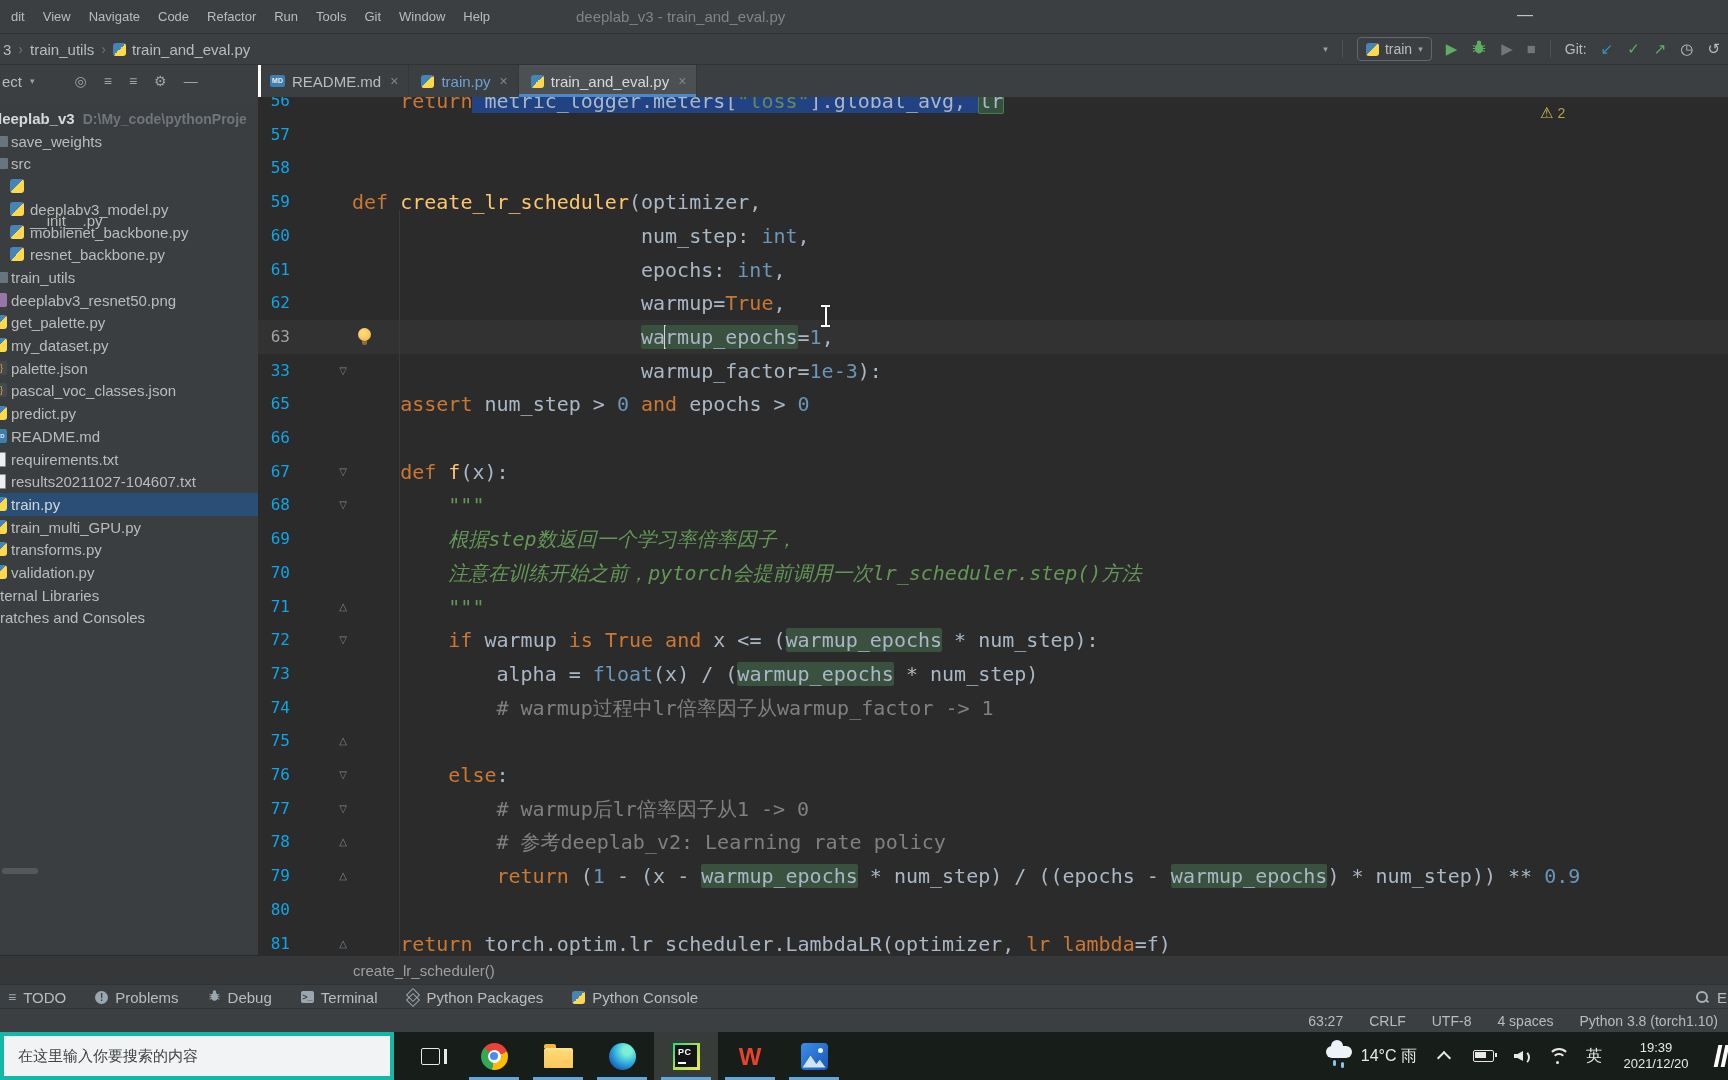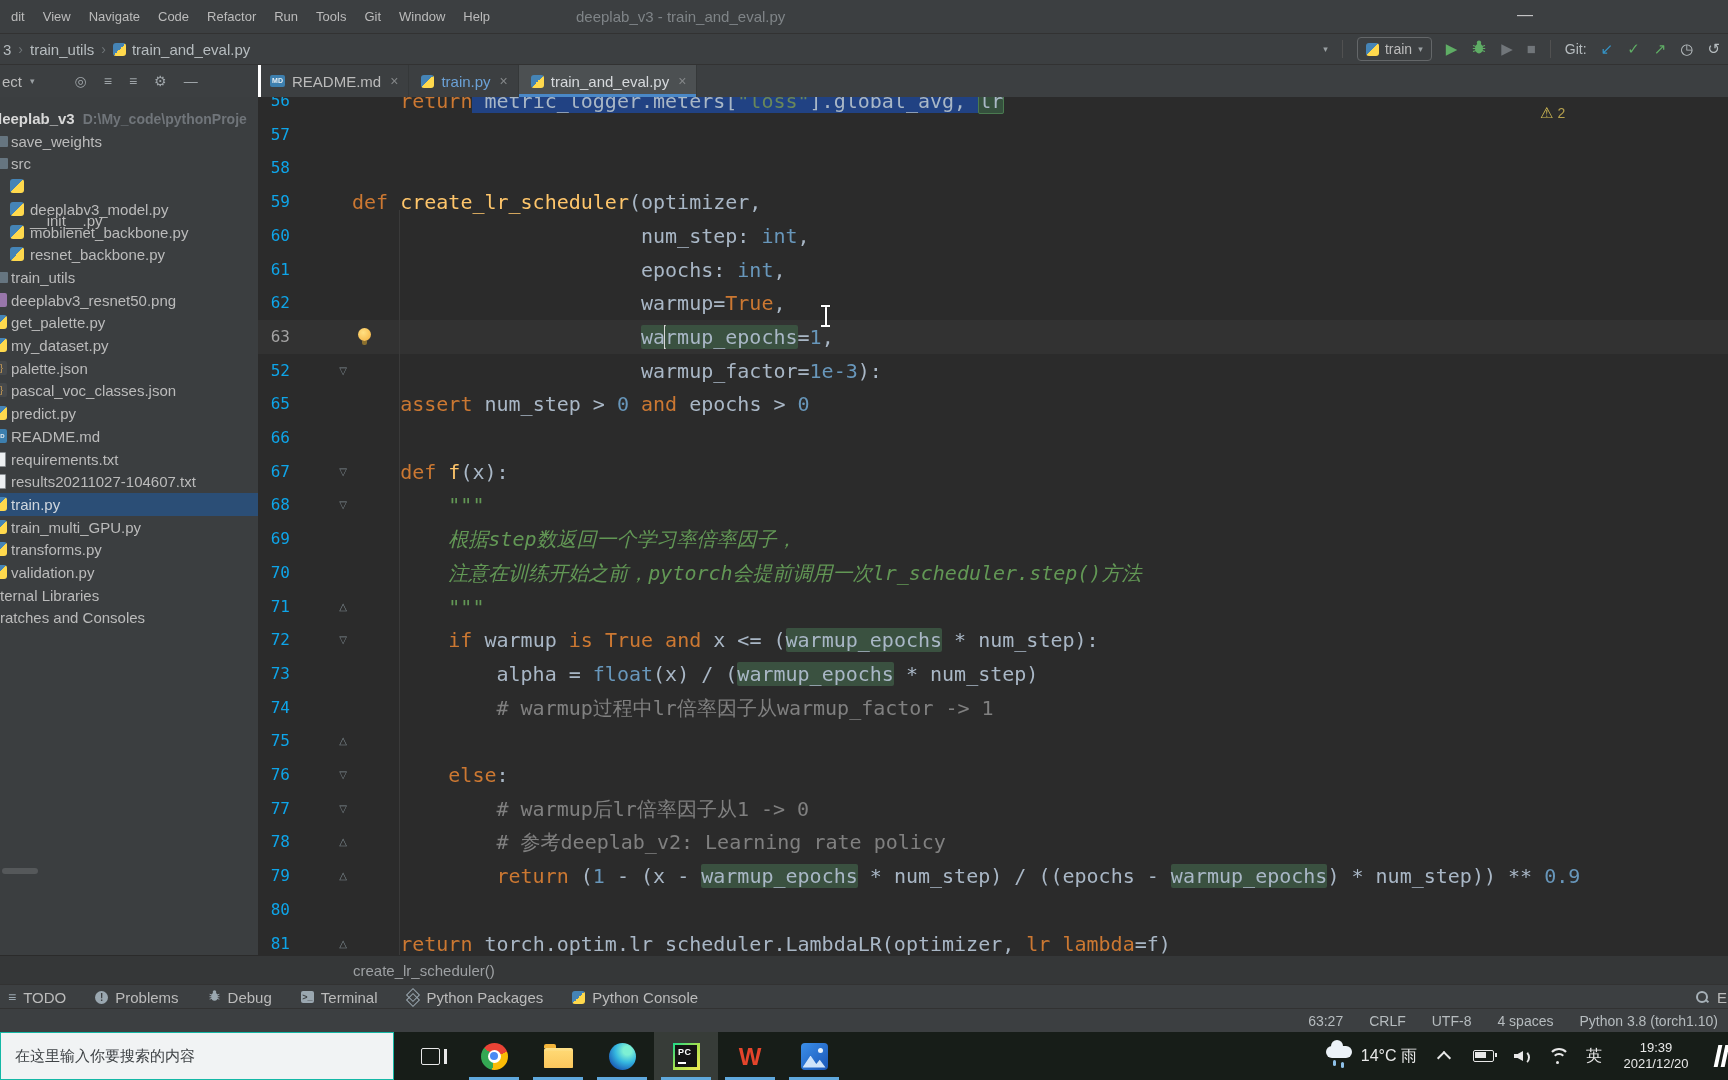--- a/index.html
+++ b/index.html
@@ -107,21 +107,21 @@
   .mag{position:relative;width:14px;height:14px;}
   .mag::before{content:"";position:absolute;left:1px;top:1px;width:8px;height:8px;border:2px solid #a7b1b8;border-radius:50%;}
   .mag::after{content:"";position:absolute;left:10px;top:10px;width:4px;height:2px;background:#a7b1b8;transform:rotate(45deg);}
   #tw-clip{font-size:15px;color:#bbbbbb;width:11px;overflow:hidden;}
   
   #statusbar{left:0;top:1008px;width:1728px;height:24px;background:#3c3f41;border-top:1px solid #323232;}
   #status-items{position:absolute;right:10px;top:0;height:24px;display:flex;gap:26px;align-items:center;
     font-size:14px;color:#b6bcbf;}
   
   #taskbar{left:0;top:1032px;width:1728px;height:48px;background:#171d18;}
-  #tb-search{left:0;top:0;width:394px;height:48px;background:#f1f3f4;border:1px solid #14b8a6;box-sizing:border-box;
+  #tb-search{left:0;top:0;width:394px;height:48px;background:#f1f3f4;border:4px solid #14b8a6;box-sizing:border-box;
     display:flex;align-items:center;}
   #tb-search span{font-size:15px;color:#3f4346;padding-left:14px;}
   #tb-apps{left:398px;top:0;height:48px;display:flex;}
   .tb-cell{position:relative;width:64px;height:48px;display:flex;align-items:center;justify-content:center;}
   .tb-cell.running::after{content:"";position:absolute;left:7px;right:7px;bottom:0;height:3px;background:#5fa8dc;}
   .tb-cell.active-app{background:rgba(255,255,255,0.14);}
   .taskview-icon{position:relative;width:17px;height:15px;border:1.7px solid #e8e8e8;border-radius:2px;}
   .taskview-icon::after{content:"";position:absolute;right:-8px;top:0px;width:2.5px;height:15px;background:#e8e8e8;}
   .chrome-icon{position:relative;width:27px;height:27px;border-radius:50%;
     background:conic-gradient(from -50deg,#ea4335 0 120deg,#fbbc05 120deg 240deg,#34a853 240deg 360deg);}
@@ -385,21 +385,21 @@
       <div class="cl" style="top: 202.2px;">
         <span class="lnum">62</span>
         <pre class="ct"><span class="tk pl">                        warmup=</span><span class="tk kw">True</span><span class="tk pl">,</span></pre>
       </div>
       <div class="cl current" style="top: 235.9px;">
         <span class="lnum">63</span>
         <span class="bulb"></span>
         <pre class="ct"><span class="tk pl">                        </span><span class="tk hl">wa</span><span class="caret"></span><span class="tk hl">rmup_epochs</span><span class="tk pl">=</span><span class="tk num">1</span><span class="tk pl">,</span></pre>
       </div>
       <div class="cl" style="top: 269.6px;">
-        <span class="lnum">52</span>
+        <span class="lnum">33</span>
         <span class="fold">▽</span>
         <pre class="ct"><span class="tk pl">                        warmup_factor=</span><span class="tk num">1e-3</span><span class="tk pl">):</span></pre>
       </div>
       <div class="cl" style="top: 303.3px;">
         <span class="lnum">65</span>
         <pre class="ct"><span class="tk pl">    </span><span class="tk kw">assert</span><span class="tk pl"> num_step &gt; </span><span class="tk num">0</span><span class="tk pl"> </span><span class="tk kw">and</span><span class="tk pl"> epochs &gt; </span><span class="tk num">0</span></pre>
       </div>
       <div class="cl" style="top: 337px;">
         <span class="lnum">66</span>
         <pre class="ct"></pre>

